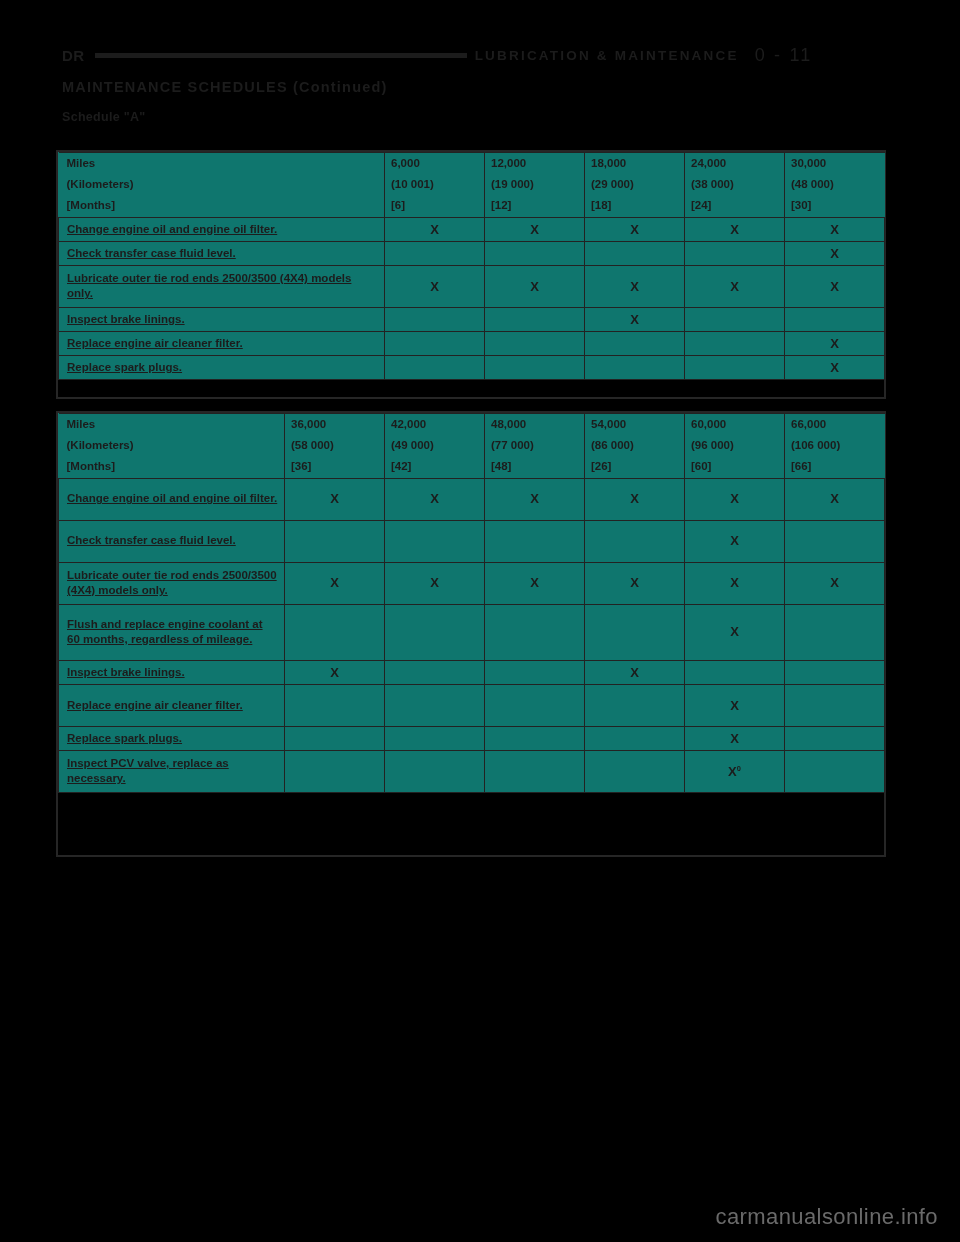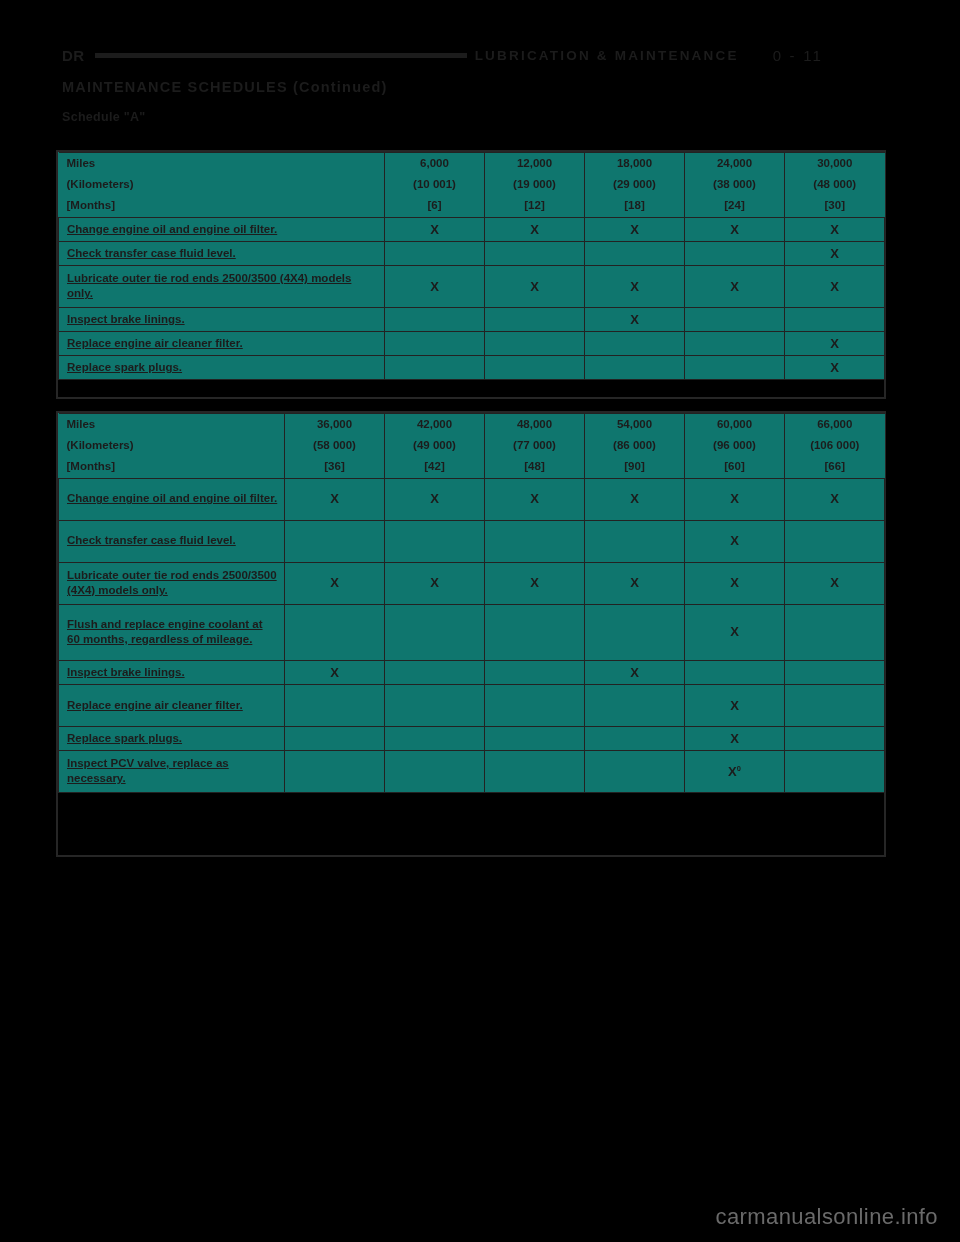--- a/index.html
+++ b/index.html
@@ -48,24 +48,24 @@
   }
   .hdr-right {
     color: #1c1c1c;
     font-size: 13.5px;
     font-weight: bold;
     letter-spacing: 2.2px;
     white-space: nowrap;
   }
   .hdr-page {
     color: #1c1c1c;
-    font-size: 15px;
+    font-size: 18px;
     font-weight: normal;
     letter-spacing: 2.2px;
-    margin-left: 34px;
+    margin-left: 16px;
     white-space: nowrap;
   }
   .sec-title {
     position: absolute;
     left: 62px;
     top: 79px;
     color: #1c1c1c;
     font-size: 14.5px;
     font-weight: bold;
     letter-spacing: 1.2px;
@@ -100,21 +100,20 @@
     vertical-align: middle;
     line-height: 1.32;
   }
   .sched-table .hd-label {
     text-align: left;
     border: none;
     border-right: 1.6px solid #222222;
     padding-left: 8px;
   }
   .sched-table .hd-val {
-    text-align: center;
     border: none;
     border-right: 1.6px solid #222222;
   }
   .sched-table .hd-val.last { border-right: none; }
   .sched-table tr.hdr-row td { border-top: none; border-bottom: none; }
   .sched-table tr.hdr-row.first td { border-top: 1.6px solid #222222; }
   .sched-table tr.hdr-row.last td { border-bottom: 1.6px solid #222222; }
   .sched-table .task {
     text-align: left;
     padding-left: 8px;
@@ -277,21 +276,21 @@
           <td class="hd-val">(77 000)</td>
           <td class="hd-val">(86 000)</td>
           <td class="hd-val">(96 000)</td>
           <td class="hd-val last">(106 000)</td>
         </tr>
         <tr class="hdr-row last">
           <td class="hd-label">[Months]</td>
           <td class="hd-val">[36]</td>
           <td class="hd-val">[42]</td>
           <td class="hd-val">[48]</td>
-          <td class="hd-val">[90]</td>
+          <td class="hd-val">[26]</td>
           <td class="hd-val">[60]</td>
           <td class="hd-val last">[66]</td>
         </tr>
         <tr style="height: 42px;">
           <td class="task">Change engine oil and engine oil filter.</td>
           <td class="mark">X</td>
           <td class="mark">X</td>
           <td class="mark">X</td>
           <td class="mark">X</td>
           <td class="mark">X</td>

